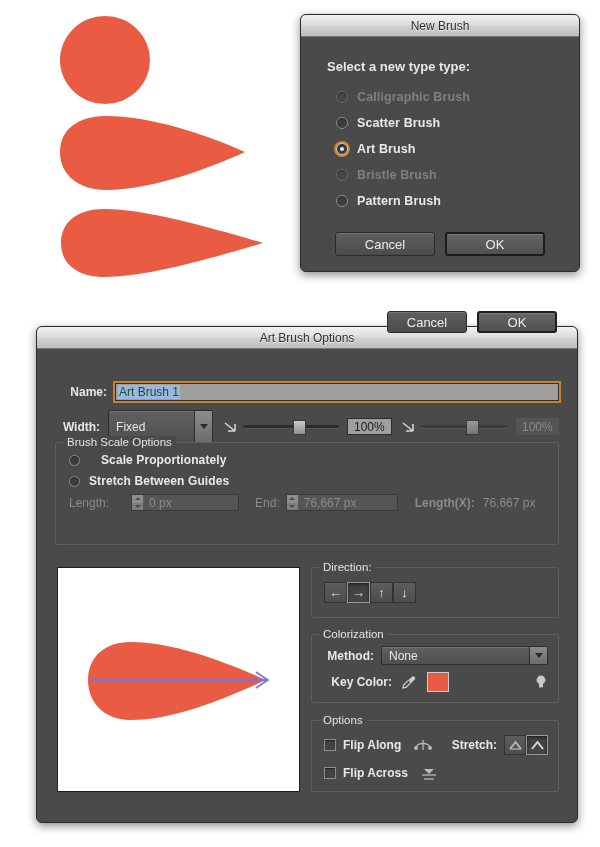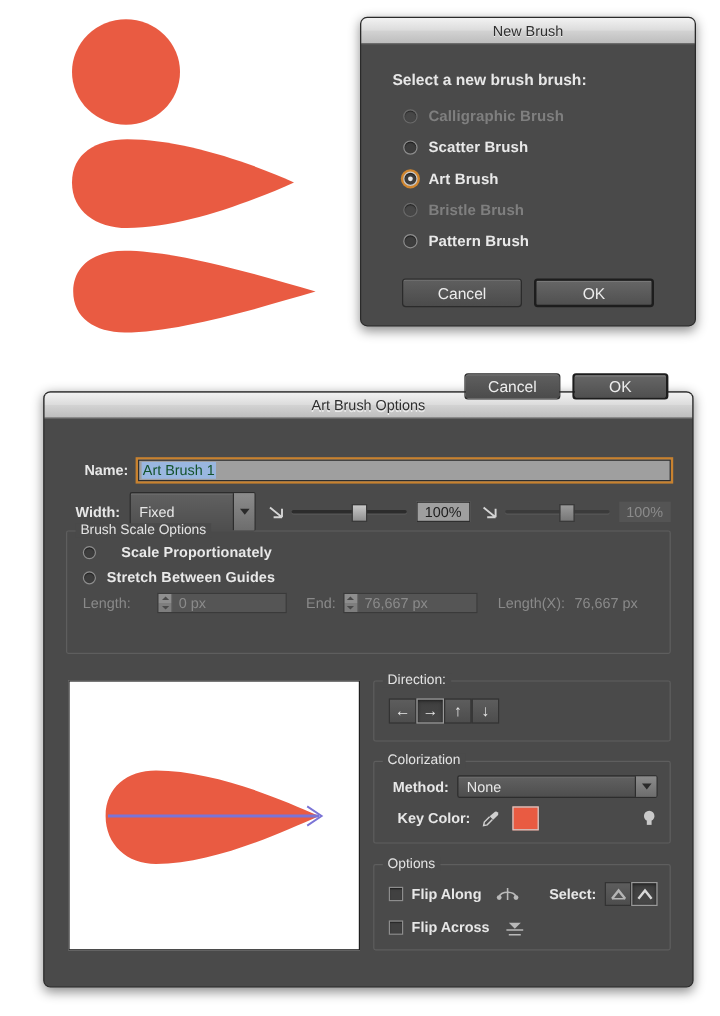--- a/index.html
+++ b/index.html
@@ -186,21 +186,21 @@
     <path d="M61 243 C61 221, 79 209, 104 209 C148 209, 215 229, 263 243
              C215 257, 148 277, 104 277 C79 277, 61 265, 61 243 Z" fill="#E95B42"></path>
   </svg>
 </div>
 
 <div class="dialog" style="left:300px;top:14px;width:278px;height:256px;border-radius:6px;">
   <div class="titlebar">
     <span>New Brush</span>
   </div>
   <div class="dlg-body" style="padding:22px 26px 0 26px;">
-    <div class="label bold" style="font-size:13px;font-weight:bold;margin-bottom:16px;">Select a new brush brush:</div>
+    <div class="label bold" style="font-size:13px;font-weight:bold;margin-bottom:16px;">Select a new type type:</div>
 
     <div class="radio-row disabled" style="padding-left:9px;">
       <span class="radio"></span>
       <span class="radio-label">Calligraphic Brush</span>
     </div>
     <div class="radio-row" style="padding-left:9px;">
       <span class="radio"></span>
       <span class="radio-label">Scatter Brush</span>
     </div>
     <div class="radio-row" style="padding-left:9px;">
@@ -297,21 +297,21 @@
             <span style="padding-left:5px;">0 px</span>
           </div>
           <span class="label dim" style="margin-left:16px;">End:</span>
           <div class="field disabled" style="margin-left:6px;width:112px;height:17px;">
             <span class="stepper">
                 <i class="up"></i>
                 <i class="dn"></i>
               </span>
             <span style="padding-left:5px;">76,667 px</span>
           </div>
-          <span class="label dim" style="margin-left:17px;">Length(X):</span>
+          <span class="label dim" style="margin-left:17px;font-weight:bold;">Length(X):</span>
           <span class="label dim" style="margin-left:8px;">76,667 px</span>
         </div>
       </div>
     </div>
 
     <div class="preview-panel" style="position:absolute;left:20px;top:218px;width:243px;height:225px;">
       <svg width="241" height="223" viewBox="0 0 241 223">
         <path d="M30 112 C30 88, 48 74, 72 74 C118 74, 172 96, 208 112
                  C172 128, 118 152, 72 152 C48 152, 30 136, 30 112 Z" fill="#E95B42"></path>
         <line x1="32" y1="112" x2="208" y2="112" stroke="#7B74D6" stroke-width="2.4"></line>
@@ -370,21 +370,21 @@
       <div style="display:flex;align-items:center;padding:14px 0 0 12px;">
         <span class="cbox"></span>
         <span class="label bold" style="font-weight:bold;">Flip Along</span>
         <svg width="20" height="16" style="margin-left:12px;">
           <path d="M3 11 C3 5, 17 5, 17 11" stroke="#b9b9b9" stroke-width="1.3" fill="none"></path>
           <circle cx="3" cy="11" r="2" fill="#b9b9b9"></circle>
             <circle cx="17" cy="11" r="2" fill="#b9b9b9"></circle>
           <path d="M10 3 L10 13" stroke="#b9b9b9" stroke-width="1.3"></path>
         </svg>
 
-        <span class="label bold" style="font-weight:bold;margin-left:auto;margin-right:7px;">Select:</span>
+        <span class="label bold" style="font-weight:bold;margin-left:auto;margin-right:7px;">Stretch:</span>
         <div style="display:flex;margin-right:10px;">
           <div class="iconbtn" style="width:22px;height:20px;">
             <svg width="15" height="12">
               <path d="M2 10 L7.5 3 L13 10" stroke="#b5b5b5" stroke-width="2" fill="none"></path>
               <path d="M2 10 L13 10" stroke="#b5b5b5" stroke-width="1.2"></path>
             </svg>
           </div>
           <div class="iconbtn on" style="width:22px;height:20px;">
             <svg width="15" height="12">
               <path d="M2 10 L7.5 3 L13 10" stroke="#d8d8d8" stroke-width="2" fill="none"></path>

